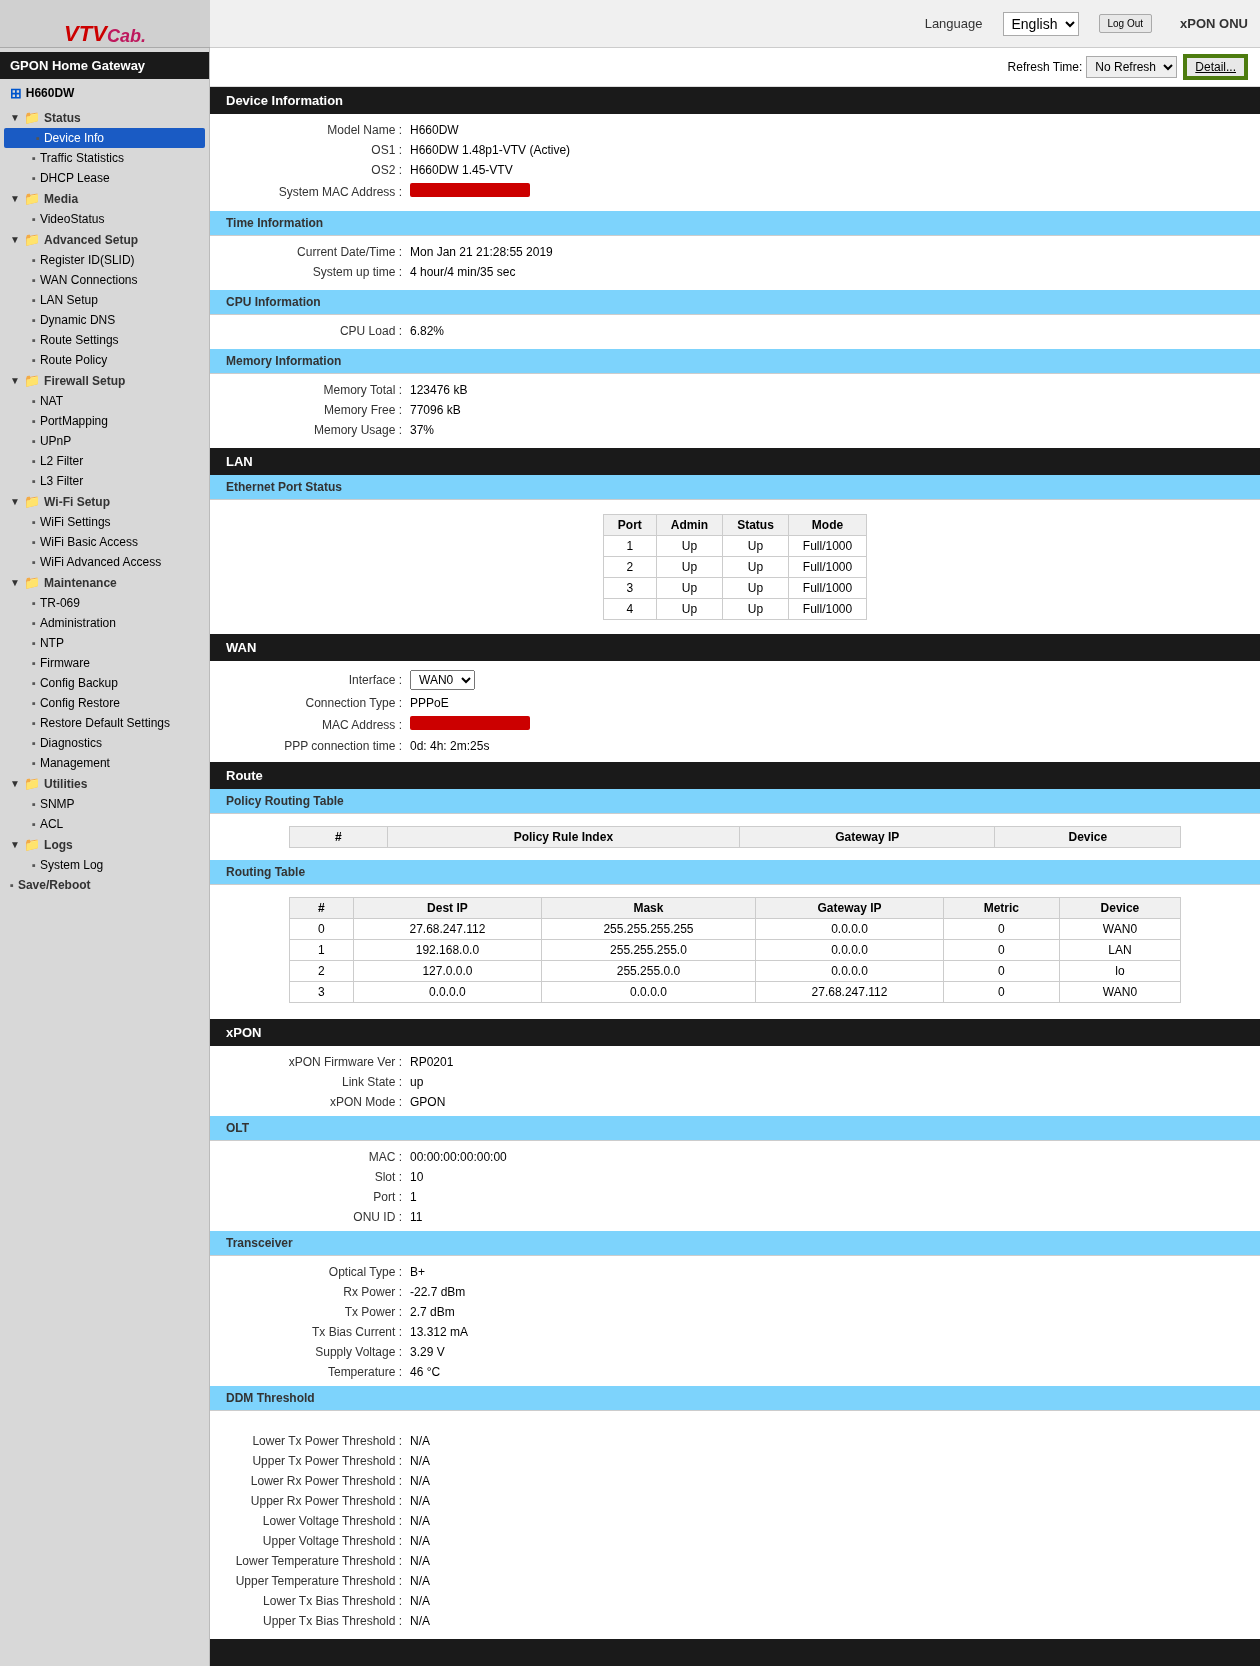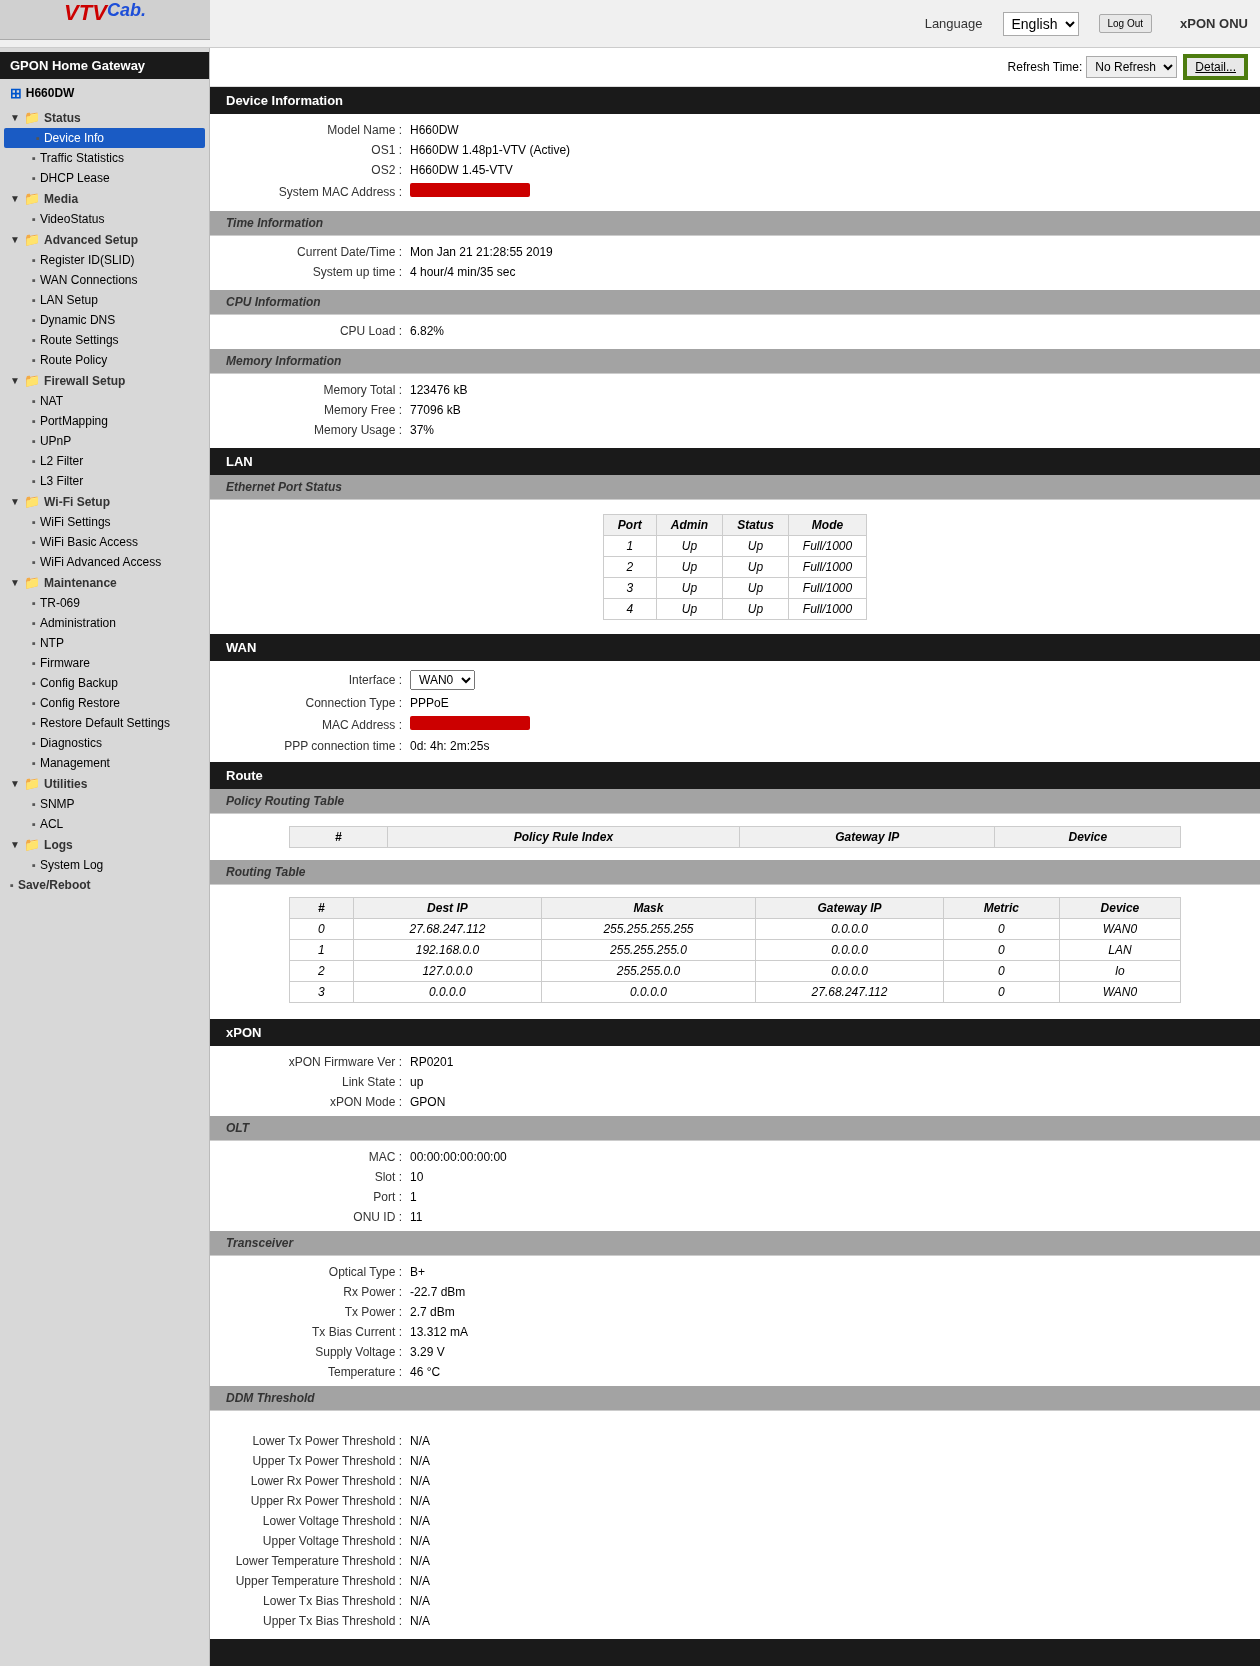--- a/index.html
+++ b/index.html
@@ -6,28 +6,28 @@
     body { font-family: Arial, sans-serif; font-size: 12px; background: #e8e8e8; }
 
     
     #header {
       display: flex; align-items: center; justify-content: flex-end;
       background: #f0f0f0; border-bottom: 1px solid #ccc;
       padding: 8px 12px; height: 48px;
     }
     #logo {
       position: absolute; left: 0; top: 0;
-      background: #d0d0d0; width: 210px; height: 40px;
-      display: flex; align-items: flex-start; justify-content: center;
+      background: #d0d0d0; width: 210px; height: 48px;
+      display: flex; align-items: flex-end; justify-content: center;
       border-bottom: 1px solid #aaa;
     }
     .logo-vtv {
       font-size: 22px; font-weight: bold; color: #cc0000; font-style: italic;
     }
-    .logo-cab { font-size: 18px; font-weight: bold; color: #1d4ed8; font-style: italic; }
+    .logo-cab { font-size: 18px; font-weight: bold; color: #be185d; font-style: italic; }
     .header-right { display: flex; align-items: center; gap: 20px; }
     .header-label { font-size: 13px; color: #333; }
     .header-select {
       border: 1px solid #aaa; padding: 2px 4px; font-size: 14px; background: white;
       cursor: pointer;
     }
     .header-btn {
       border: 1px solid #aaa; padding: 3px 8px; font-size: 10px;
       background: #e8e8e8; cursor: pointer; border-radius: 2px;
     }
@@ -65,42 +65,42 @@
 
     
     #main { flex: 1; background: white; }
 
     
     .section-header {
       background: #1a1a1a; color: white; font-weight: bold;
       padding: 6px 16px; font-size: 13px; margin-bottom: 0;
     }
     .sub-header {
-      background: #a3a3a3; font-weight: bold; padding: 5px 16px;
-      border-bottom: 1px solid #ccc; color: #333; font-size: 12px; font-style: italic;
+      background: #7dd3fc; font-weight: bold; padding: 5px 16px;
+      border-bottom: 1px solid #ccc; color: #333; font-size: 12px;
     }
     .info-row {
       display: flex; align-items: center; padding: 3px 0;
       justify-content: flex-start;
     }
     .info-label { text-align: right; min-width: 200px; padding-right: 8px; color: #333; }
     .info-value { text-align: left; min-width: 250px; }
     .redacted { background: #cc0000; color: #cc0000; min-width: 120px; height: 14px; display: inline-block; border-radius: 2px; }
 
     
     #main-topbar {
       display: flex; justify-content: flex-end; align-items: center;
       padding: 6px 12px; border-bottom: 1px solid #ddd; background: white;
     }
     .refresh-label { font-size: 12px; margin-right: 4px; }
     .refresh-select { border: 1px solid #aaa; padding: 2px 4px; font-size: 12px; }
     .detail-btn { border: 4px solid #4d7c0f; padding: 2px 8px; font-size: 12px; background: #e8e8e8; cursor: pointer; margin-left: 6px; text-decoration: underline; }
 
     
-    table { border-collapse: collapse; width: auto; margin: 6px auto; font-style: italic; }
+    table { border-collapse: collapse; width: auto; margin: 6px auto; }
     th { background: #f0f0f0; border: 1px solid #ccc; padding: 3px 14px; font-size: 12px; text-align: center; }
     td { border: 1px solid #ccc; padding: 3px 14px; font-size: 12px; text-align: center; }
 
     .device-info-wrap { padding: 6px 0 8px 0; }
 
     .wan-info { padding: 6px 0; }
 
     .xpon-section { padding: 6px 0 4px 0; }
 
     .ddm-section { padding: 8px 0; margin-top: 12px; }

